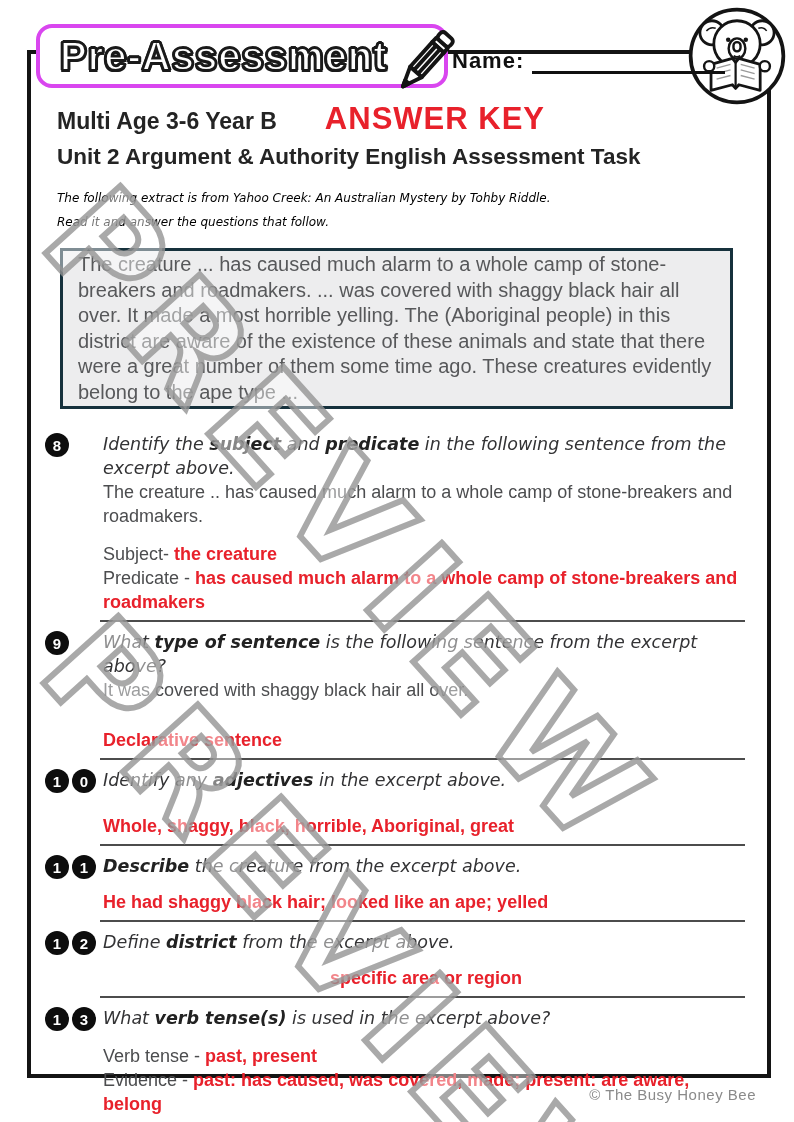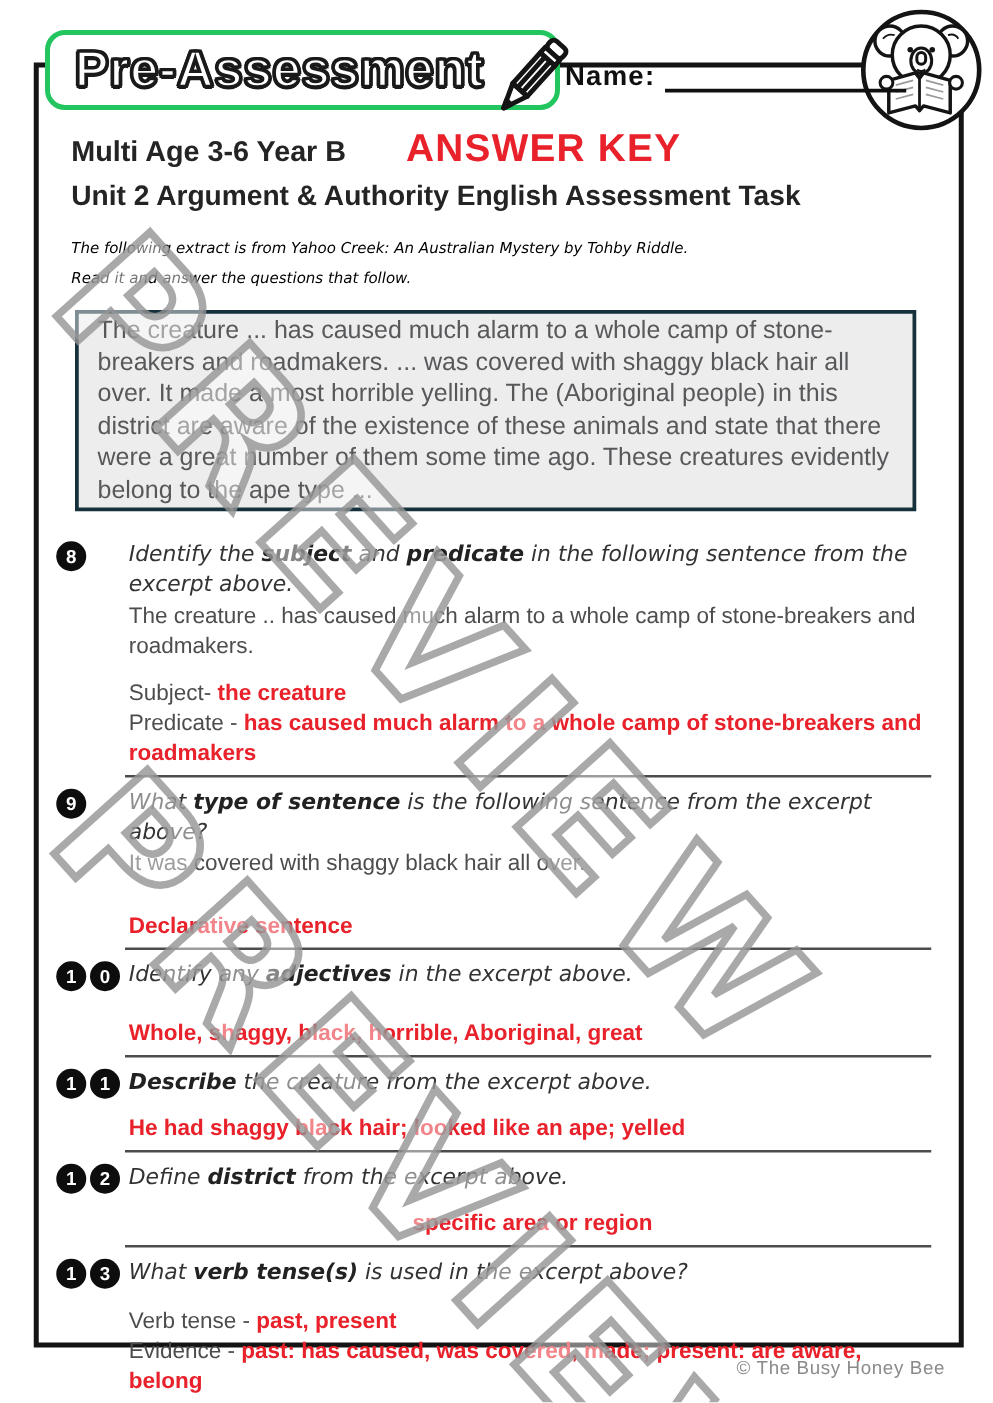--- a/index.html
+++ b/index.html
@@ -5,21 +5,21 @@
   * { margin:0; padding:0; box-sizing:border-box; }
   html,body { background:#ffffff; }
   body { width:794px; height:1122px; font-family:"Liberation Sans", sans-serif; }
   .sheet { position:relative; width:794px; height:1122px; overflow:hidden; background:#fff; }
 
   .page-border { position:absolute; left:27px; top:50px; width:744px; height:1028px;
                  border:4px solid #141414; z-index:1; }
 
   
   .banner { position:absolute; left:36px; top:24px; width:412px; height:64px;
-            background:#fff; border:4px solid #22c55e; border-radius:16px;
+            background:#fff; border:4px solid #d946ef; border-radius:16px;
             display:flex; align-items:center; padding-left:20px; z-index:6; }
   .banner-text { font-weight:bold; font-size:40px; letter-spacing:1px; color:#fff;
                  -webkit-text-stroke:2px #1a1a1a;
                  text-shadow:2px 0 0 #1a1a1a,-2px 0 0 #1a1a1a,0 2px 0 #1a1a1a,0 -2px 0 #1a1a1a,
                              1.5px 1.5px 0 #1a1a1a,-1.5px -1.5px 0 #1a1a1a,1.5px -1.5px 0 #1a1a1a,-1.5px 1.5px 0 #1a1a1a; }
   .pencil { position:absolute; right:-16px; bottom:-18px; width:72px; height:78px; }
 
   
   .koala { position:absolute; left:686px; top:5px; width:102px; height:102px; z-index:6; }
 

